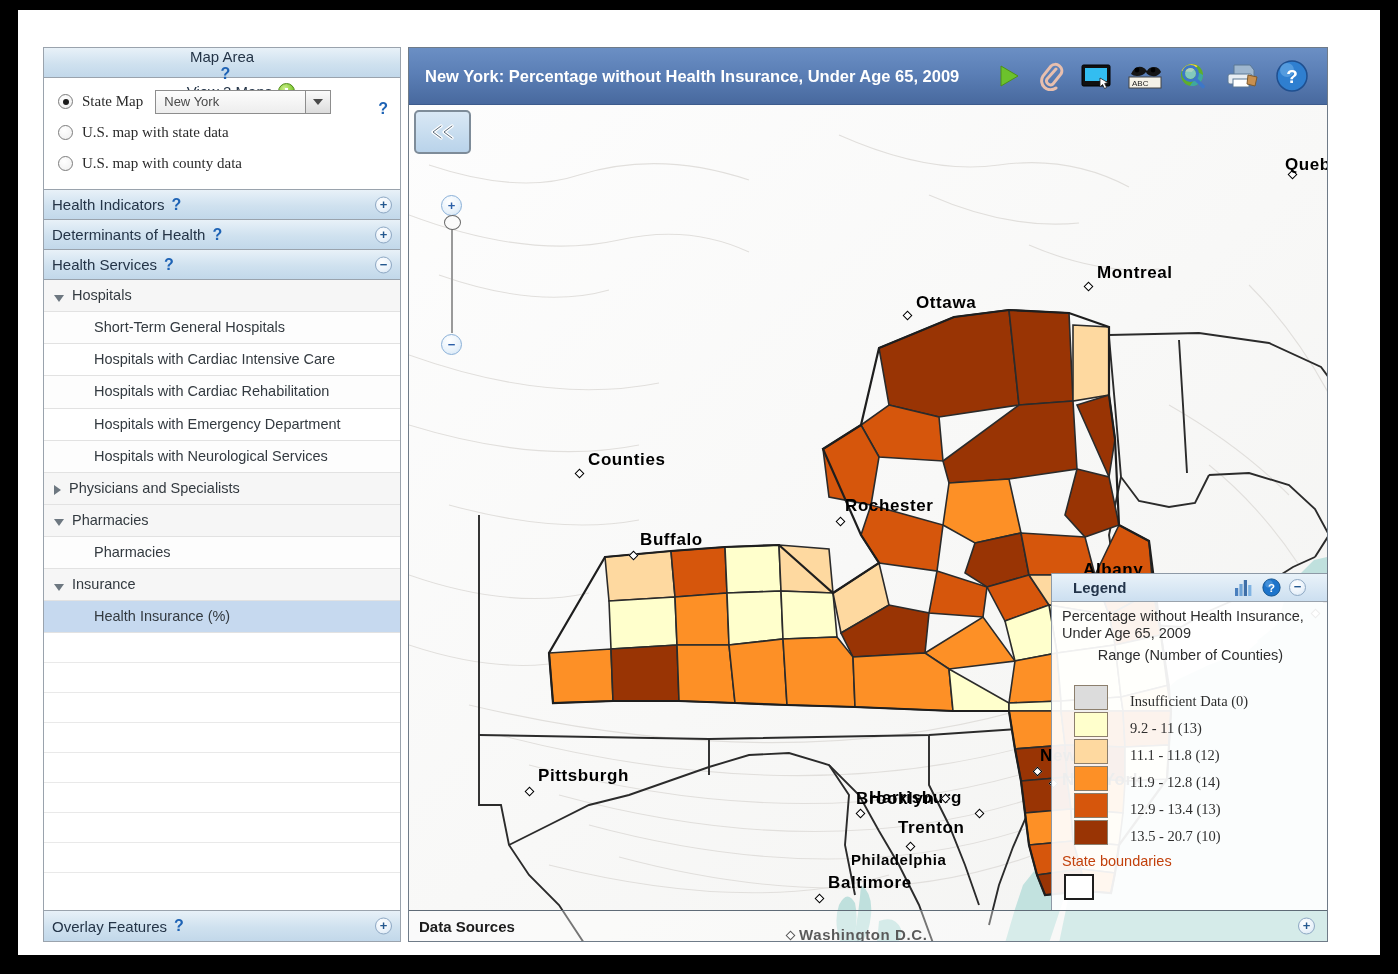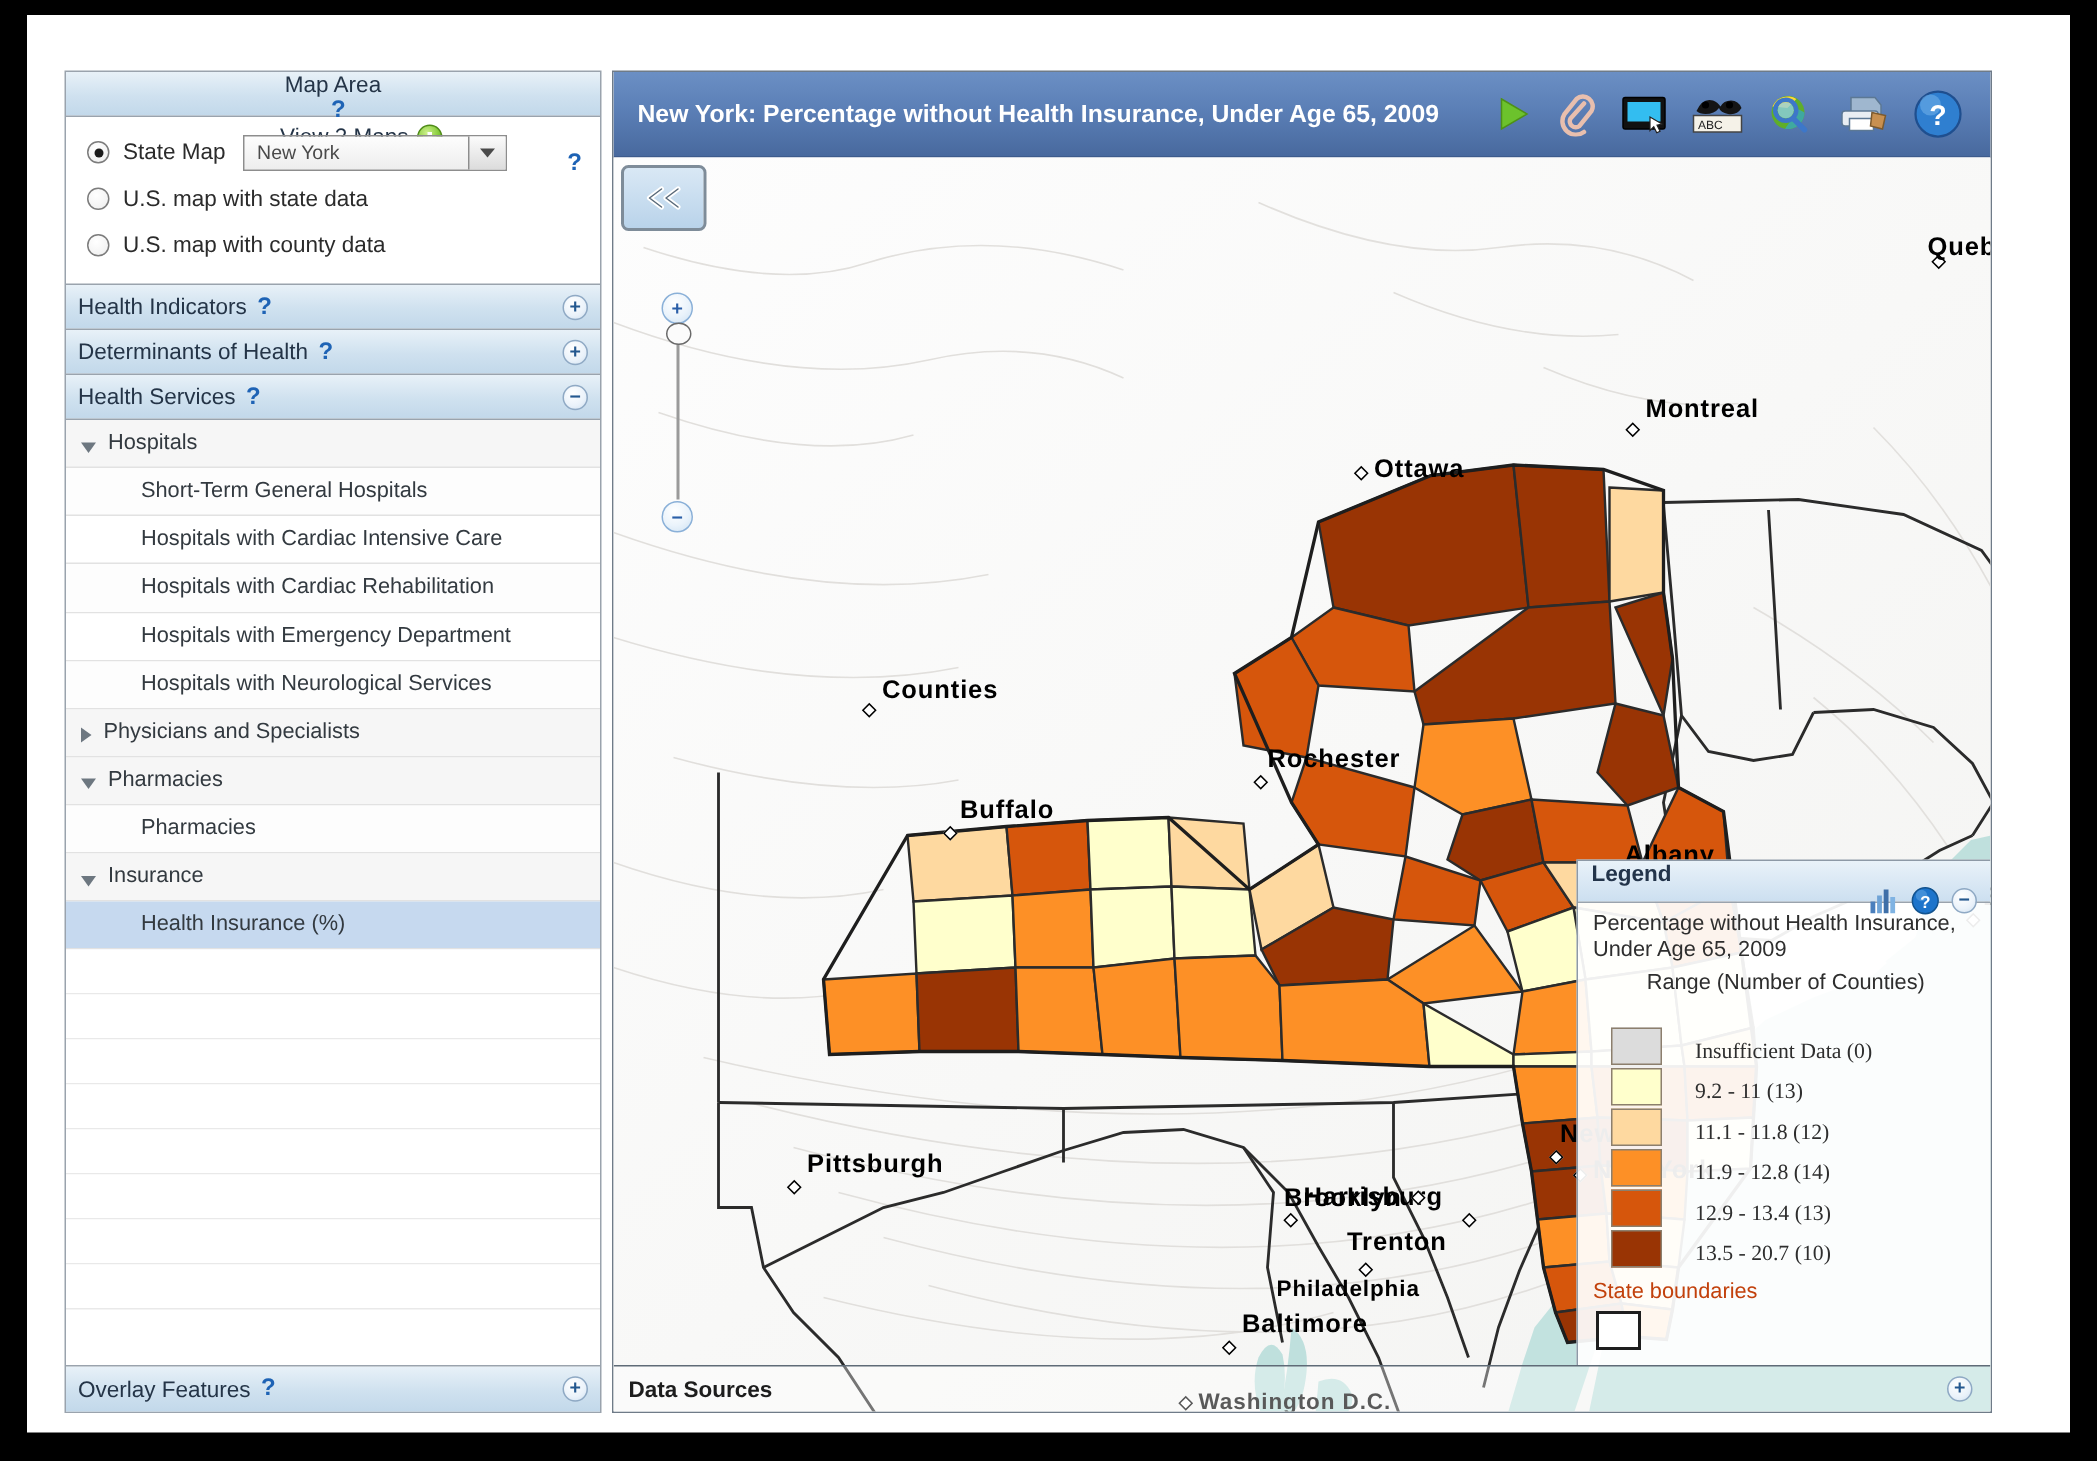--- a/index.html
+++ b/index.html
@@ -91,21 +91,21 @@
     border: 1px solid #7c7c7c;
     background: radial-gradient(circle at 40% 32%, #ffffff 0%, #f3f3f3 70%, #dcdcdc 100%);
     margin-right: 9px; flex: none; position: relative;
     cursor: pointer;
   }
   .radio.on::after {
     content: ""; position: absolute;
     left: 3.5px; top: 3.5px; width: 6px; height: 6px;
     border-radius: 50%; background: #1b1b1b;
   }
-  .radio-label { cursor: pointer; }
+  .radio-label { cursor: pointer; font-family: Liberation Serif, serif; }
   .state-select {
     margin-left: 12px;
     width: 176px; height: 24px;
     border: 1px solid #8d8d8d;
     background: linear-gradient(to bottom,#fdfdfd,#ededed);
     display: flex; align-items: center;
     font-size: 13px; color: #4a4a4a;
     padding-left: 8px; position: relative;
     cursor: pointer;
   }
@@ -246,22 +246,22 @@
     width: 276px;
     background: rgba(255,255,255,0.93);
     border: 1px solid #8d99a6;
     border-right: none; border-bottom: none;
     z-index: 13;
   }
   #legend-header {
     height: 28px;
     background: linear-gradient(to bottom,#e9f2f9,#ccdff0);
     border-bottom: 1px solid #9aa3ad;
-    display: flex; align-items: flex-start; padding: 0 9px;
-    font-size: 15px; color: #23344a; font-weight: bold; flex-direction: column;
+    display: flex; align-items: center; padding: 0 21px;
+    font-size: 15px; color: #23344a; font-weight: bold;
   }
   #legend-header .lg-icons { margin-left: auto; display: flex; align-items: center; gap: 8px; }
   #legend-body { padding: 6px 8px 10px 10px; }
   .lg-title {
     font-size: 14.5px; color: #2e2e2e; line-height: 1.18;
     margin-bottom: 5px;
   }
   .lg-sub {
     font-size: 14.5px; color: #2e2e2e; text-align: center;
     margin-bottom: 22px;
@@ -619,21 +619,21 @@
                  L620,740 L616,708 L612,676 L606,644 L600,606 L544,606 L446,602
                  L378,600 L326,598 L270,596 L204,596 L144,598 L140,548 L196,452 Z" fill="none" stroke="#1e1e1e" stroke-width="2.2"></path>
       </svg>
 
       <div id="labels">
             <div class="dot" style="left: 880px; top: 66px;"></div>
             <div class="city" style="left: 876px; top: 50px;">Quebec</div>
             <div class="dot" style="left: 676px; top: 178px;"></div>
             <div class="city" style="left: 688px; top: 158px;">Montreal</div>
             <div class="dot" style="left: 495px; top: 207px;"></div>
-            <div class="city" style="left: 507px; top: 198px;">Ottawa</div>
+            <div class="city" style="left: 507px; top: 188px;">Ottawa</div>
             <div class="dot" style="left: 167px; top: 365px;"></div>
             <div class="city" style="left: 179px; top: 345px;">Counties</div>
             <div class="dot" style="left: 428px; top: 413px;"></div>
             <div class="city" style="left: 436px; top: 391px;">Rochester</div>
             <div class="dot" style="left: 221px; top: 447px;"></div>
             <div class="city" style="left: 231px; top: 425px;">Buffalo</div>
             <div class="dot" style="left: 664px; top: 477px;"></div>
             <div class="city" style="left: 674px; top: 455px;">Albany</div>
             <div class="dot" style="left: 903px; top: 505px;"></div>
             <div class="city" style="left: 913px; top: 483px;">Boston</div>

